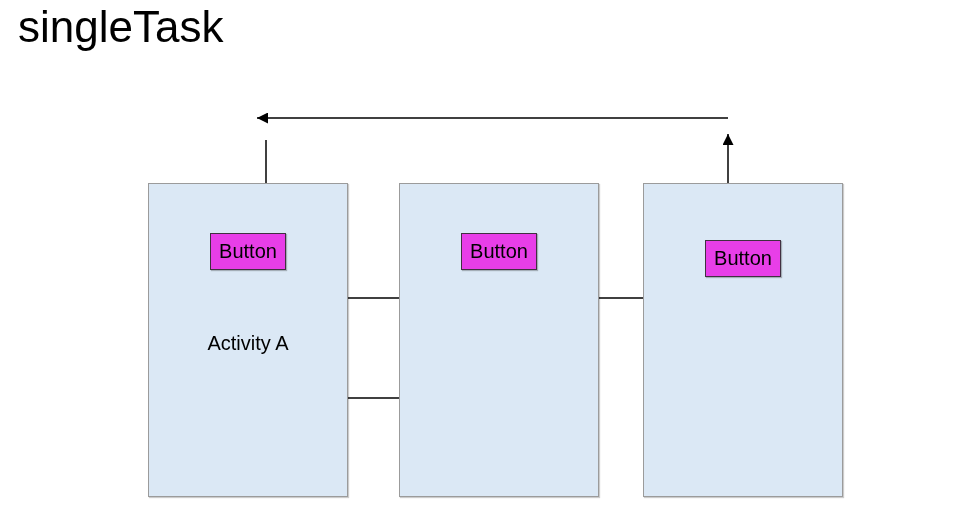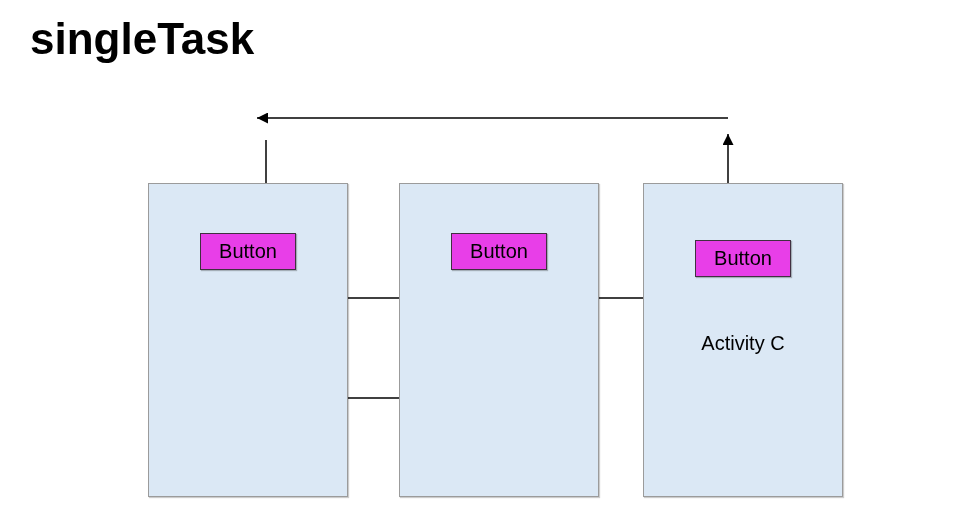--- a/index.html
+++ b/index.html
@@ -12,23 +12,23 @@
     position: relative;
     width: 975px;
     height: 517px;
     background: var(--background, #fff);
     overflow: hidden;
   }
   .title {
     position: absolute;
     left: 18px;
     top: 2px;
-    margin: 12px;
+    margin: 0;
     font-size: 44px;
-    font-weight: 700;
+    font-weight: 400;
     color: var(--text, #000);
     letter-spacing: 0;
   }
   #arrow-svg {
     position: absolute;
     left: 0;
     top: 0;
     width: 975px;
     height: 517px;
     pointer-events: none;
@@ -51,21 +51,21 @@
     box-sizing: border-box;
   }
   .box-a { left: 148px; }
   .box-b { left: 399px; }
   .box-c { left: 643px; }
   .ui-button {
     position: absolute;
     left: 50%;
     transform: translateX(-50%);
     top: 49px;
-    width: 96px;
+    width: 76px;
     height: 37px;
     background: var(--button-fill, #e83ee8);
     border: 1px solid var(--button-border, #413041);
     box-shadow: 1px 1px 1px rgba(0,0,0,0.25);
     box-sizing: border-box;
     display: flex;
     align-items: center;
     justify-content: center;
     font-size: 20px;
     color: var(--text, #000);
@@ -101,28 +101,28 @@
       <line x1="306" y1="298" x2="456" y2="298" marker-end="url(#arrowhead)"></line>
       <line x1="557" y1="298" x2="700" y2="298" marker-end="url(#arrowhead)"></line>
       <line x1="300" y1="398" x2="456" y2="398" marker-end="url(#arrowhead)"></line>
       <line x1="728" y1="218" x2="728" y2="134" marker-end="url(#arrowhead)"></line>
     </svg>
 
   <div class="activity-box box-a">
     <div class="ui-button">
       <span>Button</span>
     </div>
+    <div class="activity-label main">Activity A</div>
   </div>
 
   <div class="activity-box box-b">
     <div class="ui-button">
       <span>Button</span>
     </div>
   </div>
 
   <div class="activity-box box-c">
     <div class="ui-button">
       <span>Button</span>
     </div>
-    <div class="activity-label main">Activity C</div>
   </div>
 
 </div>
 
 </body></html>

